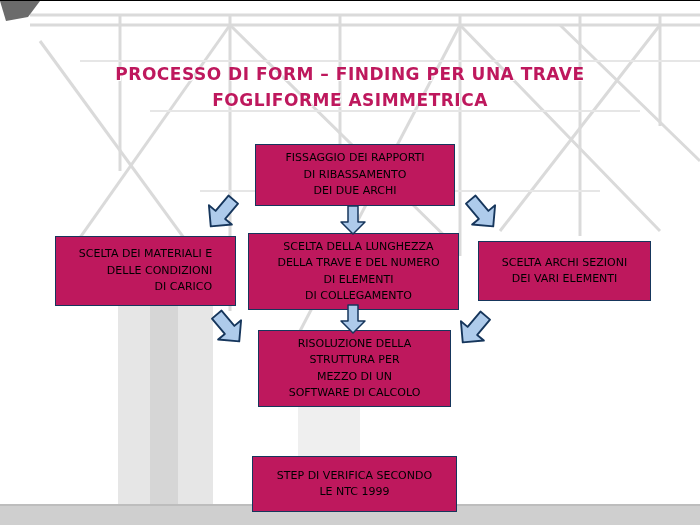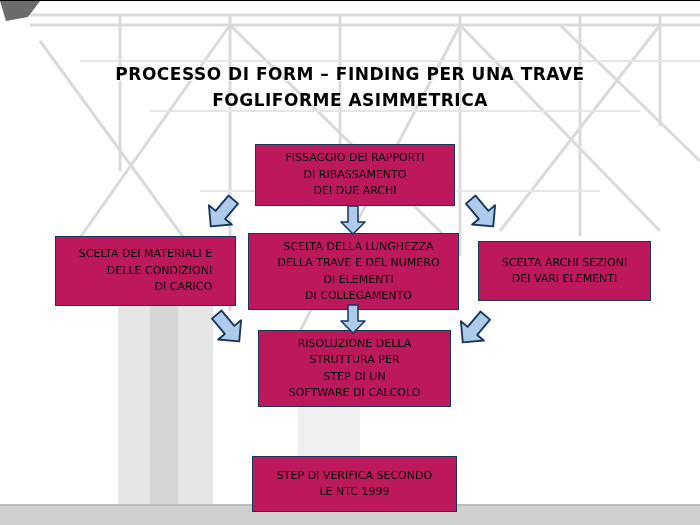--- a/index.html
+++ b/index.html
@@ -10,21 +10,21 @@
     border-top:1px solid #000;
     border-bottom:1px solid #000;
     overflow:hidden;
     font-family:"DejaVu Sans","Liberation Sans",sans-serif;
   }
   #bg{position:absolute;left:0;top:0;width:700px;height:525px;}
   .title{
     position:absolute;left:0;right:0;top:60px;
     text-align:center;
     font-size:17px;font-weight:bold;
-    color:#000000;
+    color:#be185d;
     line-height:1.55;
     white-space:pre-line;
     letter-spacing:0.5px;
     text-shadow:1px 1px 0 #ffffff;
   }
   .flowbox{
     position:absolute;
     background:#be185d;
     border:1px solid #16365C;
     display:flex;align-items:center;justify-content:center;
@@ -92,21 +92,21 @@
 DELLE CONDIZIONI
 DI CARICO</div>
   <div class="flowbox" id="box-lunghezza">SCELTA DELLA LUNGHEZZA
 DELLA TRAVE E DEL NUMERO
 DI ELEMENTI
 DI COLLEGAMENTO</div>
   <div class="flowbox" id="box-sezioni">SCELTA ARCHI SEZIONI
 DEI VARI ELEMENTI</div>
   <div class="flowbox" id="box-risoluzione">RISOLUZIONE DELLA
 STRUTTURA PER
-STEP DI UN
+MEZZO DI UN
 SOFTWARE DI CALCOLO</div>
   <div class="flowbox" id="box-step">STEP DI VERIFICA SECONDO
 LE NTC 1999</div>
 
   <svg id="arrows" viewBox="0 0 700 525" xmlns="http://www.w3.org/2000/svg">
     <g fill="#AECBEB" stroke="#16365C" stroke-width="1.5" stroke-linejoin="round">
 
       <polygon points="-5,-14 5,-14 5,2 12,2 0,14 -12,2 -5,2" transform="translate(222,212) rotate(40) scale(1.25)"></polygon>
 
       <polygon points="-5,-14 5,-14 5,2 12,2 0,14 -12,2 -5,2" transform="translate(353,219)"></polygon>

